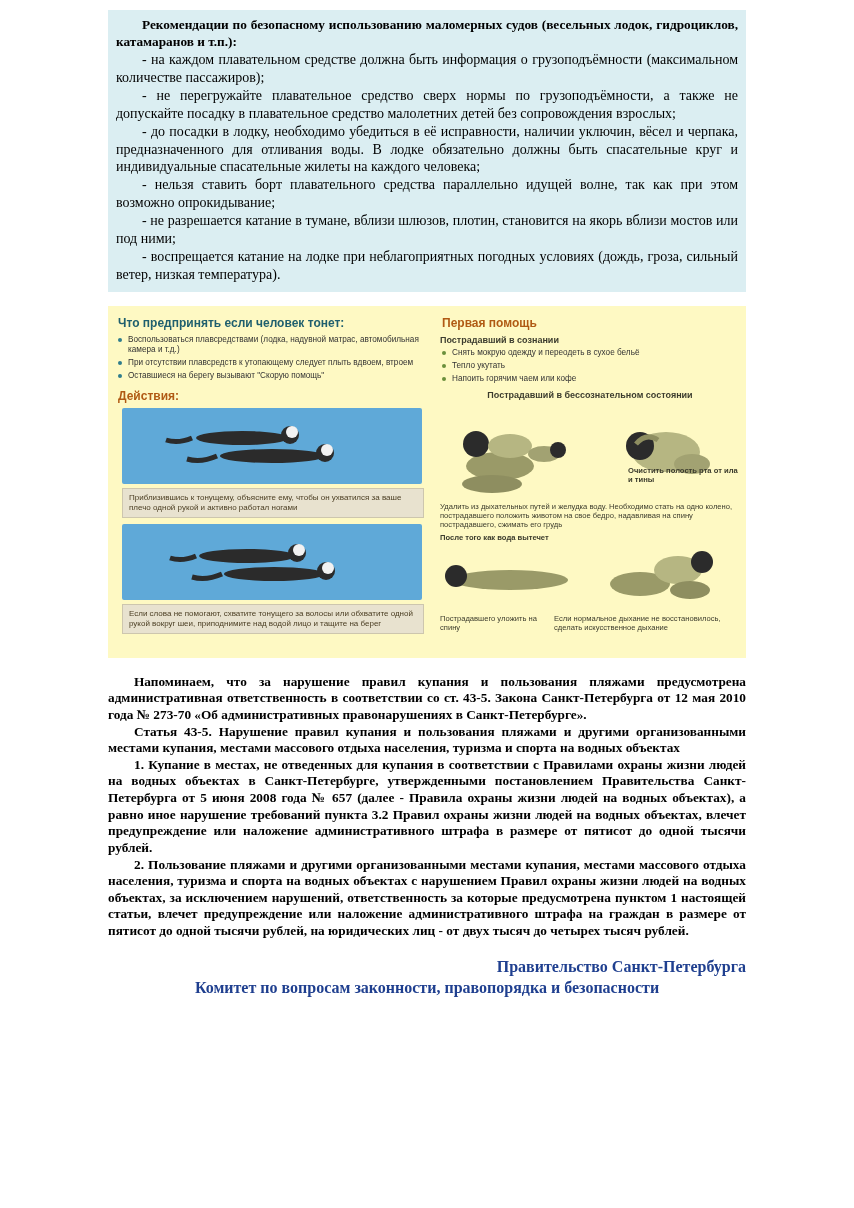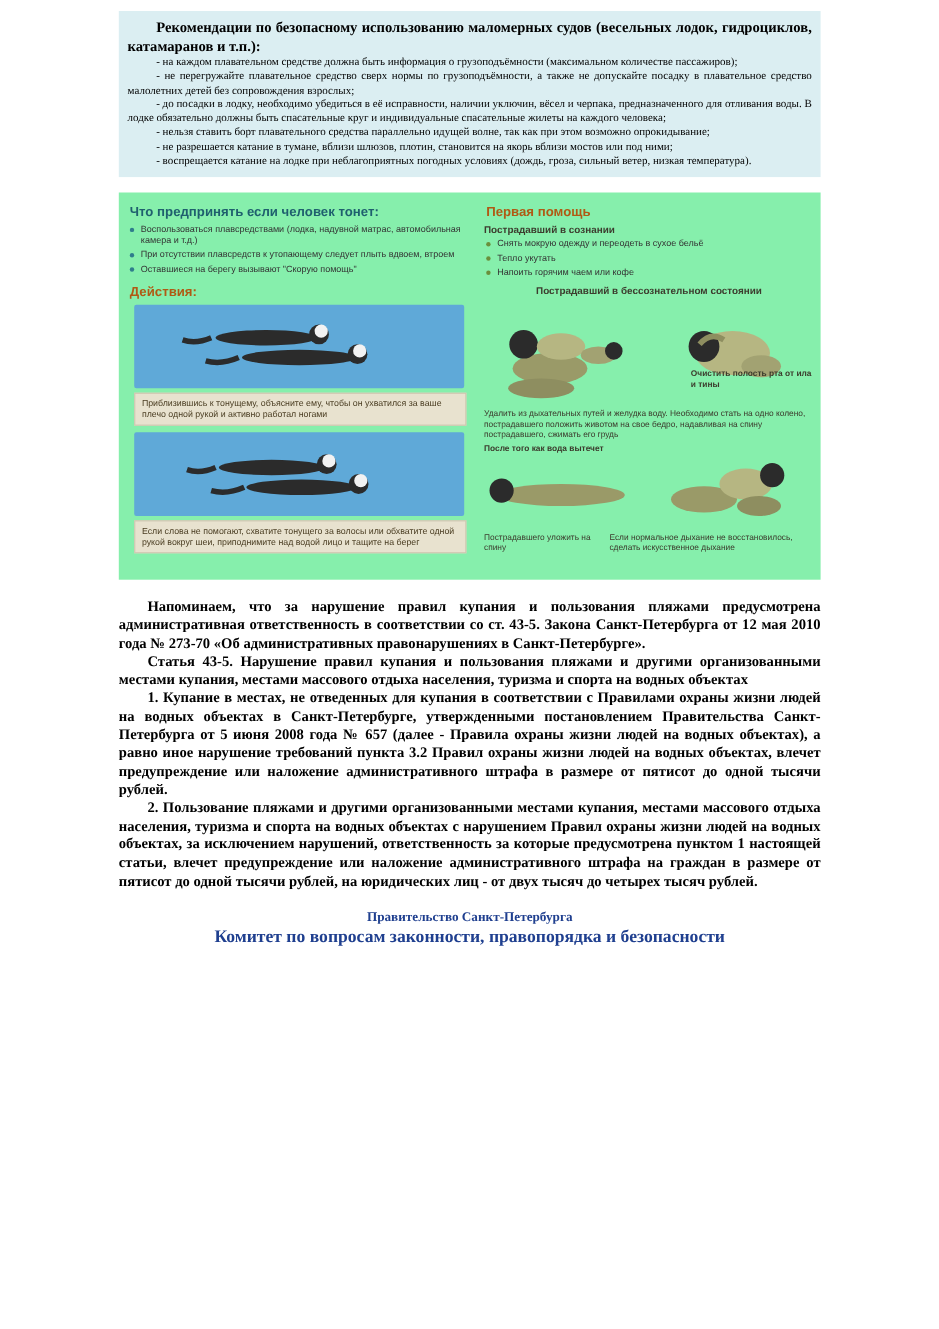--- a/index.html
+++ b/index.html
@@ -32,31 +32,31 @@
   }
   .rec-title {
     font-weight: bold;
     font-size: 13.3px;
     line-height: 1.28;
     text-align: justify;
     text-indent: 26px;
     margin: 0 0 1px 0;
   }
   .rec-para {
-    font-size: 10px;
+    font-size: 14px;
     line-height: 1.28;
     text-align: justify;
     text-indent: 26px;
     margin: 0;
   }
   
   .illus {
     width: 638px;
     height: 352px;
-    background: #86efac;
+    background: #fef9c3;
     margin-top: 14px;
     position: relative;
     box-sizing: border-box;
     overflow: hidden;
   }
   .illus-left {
     position: absolute;
     left: 8px; top: 6px;
     width: 316px;
   }
@@ -141,21 +141,21 @@
     font-weight: bold;
   }
   
   .footer {
     margin-top: 16px;
     width: 638px;
     text-align: center;
     color: #1f3f8f;
     font-weight: bold;
   }
-  .footer .l1 { font-size: 12px; line-height: 1.35; }
+  .footer .l1 { font-size: 16px; line-height: 1.35; text-align: right; }
   .footer .l2 { font-size: 16px; line-height: 1.35; }
 </style>
 </head>
 <body>
 
 <div class="page">
 
   <div class="rec-block">
     <p class="rec-title">Рекомендации по безопасному использованию маломерных судов (весельных лодок, гидроциклов, катамаранов и т.п.):</p>
     <p class="rec-para">- на каждом плавательном средстве должна    быть    информация о грузоподъёмности (максимальном количестве пассажиров);</p>

